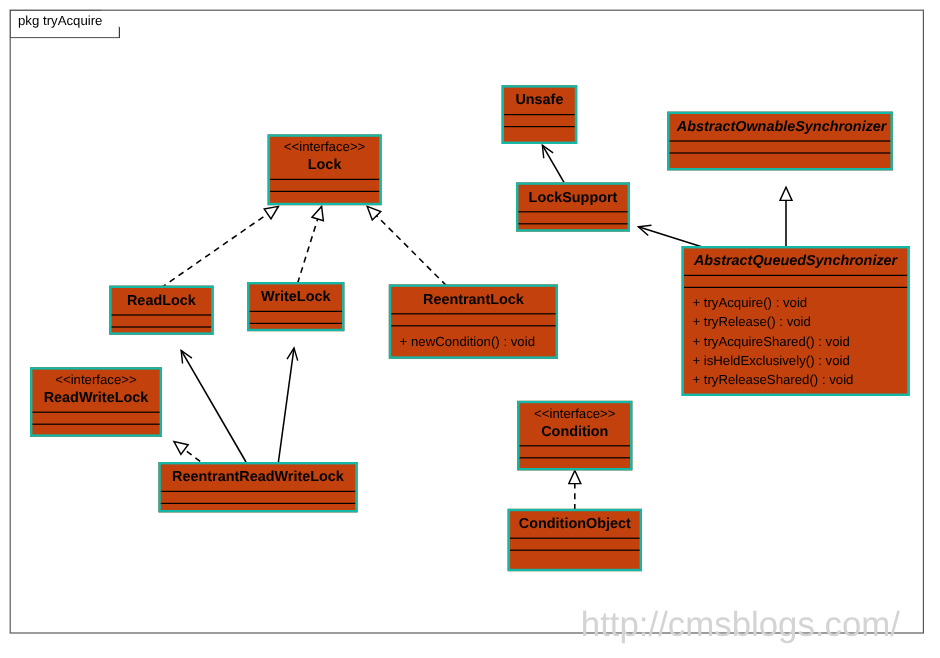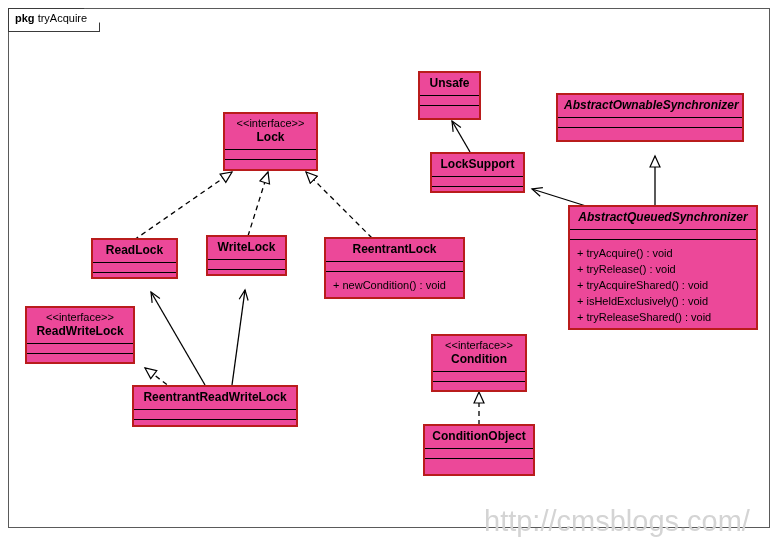--- a/index.html
+++ b/index.html
@@ -55,28 +55,28 @@
   }
   #pkg-tab .tab-label {
     position: absolute;
     left: 7px;
     top: 4px;
     font-size: 11px;
     color: #000;
     white-space: nowrap;
   }
   #pkg-tab .tab-label .kw {
-    font-weight: bold;
+    font-weight: normal;
   }
 
   
   .uml-class {
     position: absolute;
-    background: #ec4899;
-    border: 2px solid #b91c1c;
+    background: #c2410c;
+    border: 2px solid #14b8a6;
     box-sizing: border-box;
     z-index: 4;
   }
   .uml-head {
     padding: 3px 6px 4px 6px;
     text-align: center;
     border-bottom: 1px solid #000;
   }
   .uml-stereotype {
     font-size: 11px;

